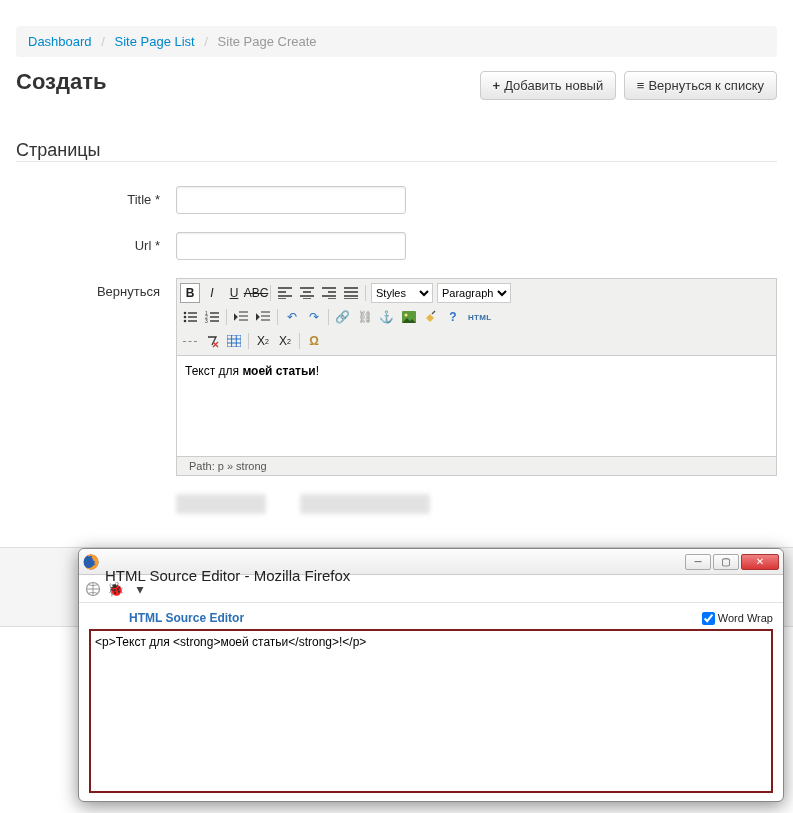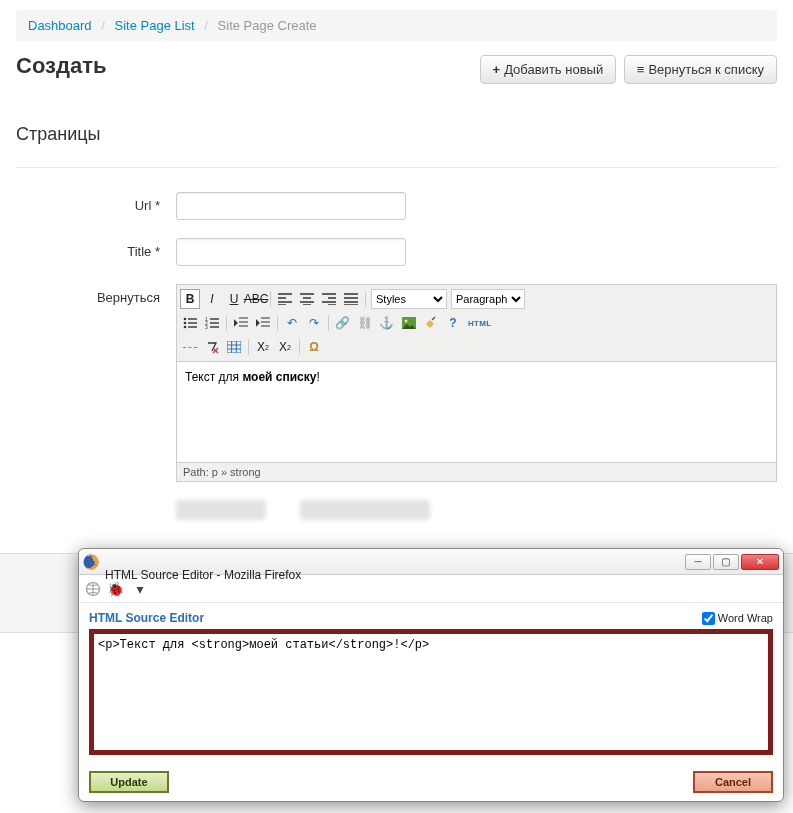--- a/index.html
+++ b/index.html
@@ -8,20 +8,21 @@
     font-size: 13px;
     color: #333;
     background: #fff;
     width: 793px;
     height: 813px;
     position: relative;
     overflow: hidden;
   }
   .page {
     padding: 10px 16px 0 16px;
+    margin-top: 16px;
   }
   .breadcrumb {
     background: #f5f5f5;
     padding: 8px 12px;
     border-radius: 4px;
     margin-bottom: 14px;
   }
   .breadcrumb a { color: #08c; text-decoration: none; }
   .breadcrumb .sep { color: #ccc; margin: 0 6px; }
   .breadcrumb .active { color: #999; }
@@ -48,21 +49,21 @@
     color: #333;
     cursor: pointer;
     margin-left: 4px;
     text-shadow: 0 1px 0 rgba(255,255,255,.7);
   }
   .btn .gly { margin-right: 4px; font-weight: bold; }
   .section-title {
     font-size: 18px;
     font-weight: normal;
     color: #333;
-    padding-bottom: 22px;
+    padding-bottom: 0;
     border-bottom: 1px solid #e5e5e5;
     margin-bottom: 24px;
   }
   .form-row {
     display: flex;
     align-items: flex-start;
     margin-bottom: 18px;
   }
   .form-label {
     width: 160px;
@@ -127,21 +128,21 @@
   .editor-body {
     min-height: 100px;
     background: #fff;
     padding: 8px;
     font-size: 12px;
     color: #000;
   }
   .editor-path {
     background: #f0f0ee;
     border-top: 1px solid #ccc;
-    padding: 3px 6px;
+    padding: 3px 12px;
     font-size: 11px;
     color: #555;
   }
   .blur-row {
     filter: blur(2px);
     opacity: .55;
     margin-top: 6px;
     padding-left: 160px;
   }
   .blur-pill {
@@ -181,21 +182,21 @@
     align-items: center;
     height: 26px;
     background: linear-gradient(#fdfdfd,#ececec);
     border-bottom: 1px solid #ccc;
     padding: 0 4px;
     border-radius: 6px 6px 0 0;
   }
   .ff-icon {
     width: 16px; height: 16px; margin-right: 6px;
   }
-  .popup-title { flex:1; font-size:12px; color:#222;margin-top:27px; }
+  .popup-title { flex:1; font-size:15px; color:#222;margin-top:27px; }
   .win-btns { display:flex; gap:2px; }
   .win-btn {
     width: 26px; height: 16px;
     border: 1px solid #aaa;
     border-radius: 2px;
     font-size: 10px;
     display: inline-flex;
     align-items: center;
     justify-content: center;
     background: linear-gradient(#fefefe,#e8e8e8);
@@ -229,27 +230,28 @@
     flex:1;
     padding: 8px 10px;
     display:flex;
     flex-direction:column;
   }
   .src-head {
     display:flex;
     justify-content:space-between;
     align-items:center;
     margin-bottom:4px;
+    margin-left:40px;
   }
   .src-title { font-size:12px; font-weight:bold; color:#2b6fb6; }
   .wrap-box { font-size:11px; color:#222; display:flex; align-items:center; gap:3px;}
   .src-area {
     flex:1;
-    border: 5px solid #7f1d1d;
-    font-family: Liberation Mono, monospace;
+    border: 2px solid #7f1d1d;
+    font-family: Liberation Sans, sans-serif;
     font-size: 12px;
     padding: 4px;
     color:#000;
     resize:none;
     width:100%;
   }
   .popup-footer {
     display:flex;
     justify-content:space-between;
     padding: 8px 10px;
@@ -303,25 +305,25 @@
       <button class="btn">
         <span class="gly">≡</span>
         <span>Вернуться к списку</span>
       </button>
     </div>
   </div>
 
   <div class="section-title">Страницы</div>
 
   <div class="form-row">
+    <div class="form-label">Title *</div>
+    <input class="form-control" type="text" value="" style="">
+  </div>
+  <div class="form-row">
     <div class="form-label">Url *</div>
-    <input class="form-control" type="text" value="" style="">
-  </div>
-  <div class="form-row">
-    <div class="form-label">Title *</div>
     <input class="form-control" type="text" value="" style="">
   </div>
 
   <div class="form-row">
     <div class="form-label">Вернуться</div>
     <div class="editor-wrap">
       <div class="toolbar">
         <div class="toolbar-row">
           <span class="tb-btn active">
               <b>B</b>
@@ -350,21 +352,21 @@
             <svg width="14" height="12">
                 <path d="M0 1h14M6 5h8M0 9h14M6 12h8" stroke="#333" stroke-width="1.4"></path>
               </svg>
           </span>
           <span class="tb-btn">
             <svg width="14" height="12">
                 <path d="M0 1h14M0 5h14M0 9h14M0 12h14" stroke="#333" stroke-width="1.4"></path>
               </svg>
           </span>
           <span class="tb-sep"></span>
-          <select class="tb-select" style="width:76px">
+          <select class="tb-select" style="width:62px">
             <option>Styles</option>
           </select>
           <select class="tb-select" style="width:74px">
             <option>Paragraph</option>
           </select>
         </div>
         <div class="toolbar-row">
           <span class="tb-btn">
             <svg width="14" height="12">
                 <circle cx="2" cy="2" r="1.3" fill="#333"></circle>
@@ -436,21 +438,21 @@
               </svg>
           </span>
           <span class="tb-sep"></span>
           <span class="tb-btn">X<sub style="font-size:7px">2</sub></span>
           <span class="tb-btn">X<sup style="font-size:7px">2</sup></span>
           <span class="tb-sep"></span>
           <span class="tb-btn" style="color:#b58a2d;font-weight:bold">Ω</span>
         </div>
       </div>
       <div class="editor-body">
-        <span>Текст для </span><b>моей списку</b><span>!</span>
+        <span>Текст для </span><b>моей статьи</b><span>!</span>
       </div>
       <div class="editor-path">Path: p » strong</div>
     </div>
   </div>
 
   <div class="blur-row">
     <span class="blur-pill"></span>
     <span class="blur-pill" style="width:130px"></span>
   </div>
 
@@ -481,17 +483,13 @@
   <div class="popup-body">
     <div class="src-head">
       <span class="src-title">HTML Source Editor</span>
       <label class="wrap-box">
         <input type="checkbox" checked="" style="">
         <span>Word Wrap</span>
       </label>
     </div>
     <textarea class="src-area" style="">&lt;p&gt;Текст для &lt;strong&gt;моей статьи&lt;/strong&gt;!&lt;/p&gt;</textarea>
   </div>
-  <div class="popup-footer">
-    <button class="dlg-btn dlg-update">Update</button>
-    <button class="dlg-btn dlg-cancel">Cancel</button>
-  </div>
 </div>
 
 </body></html>

